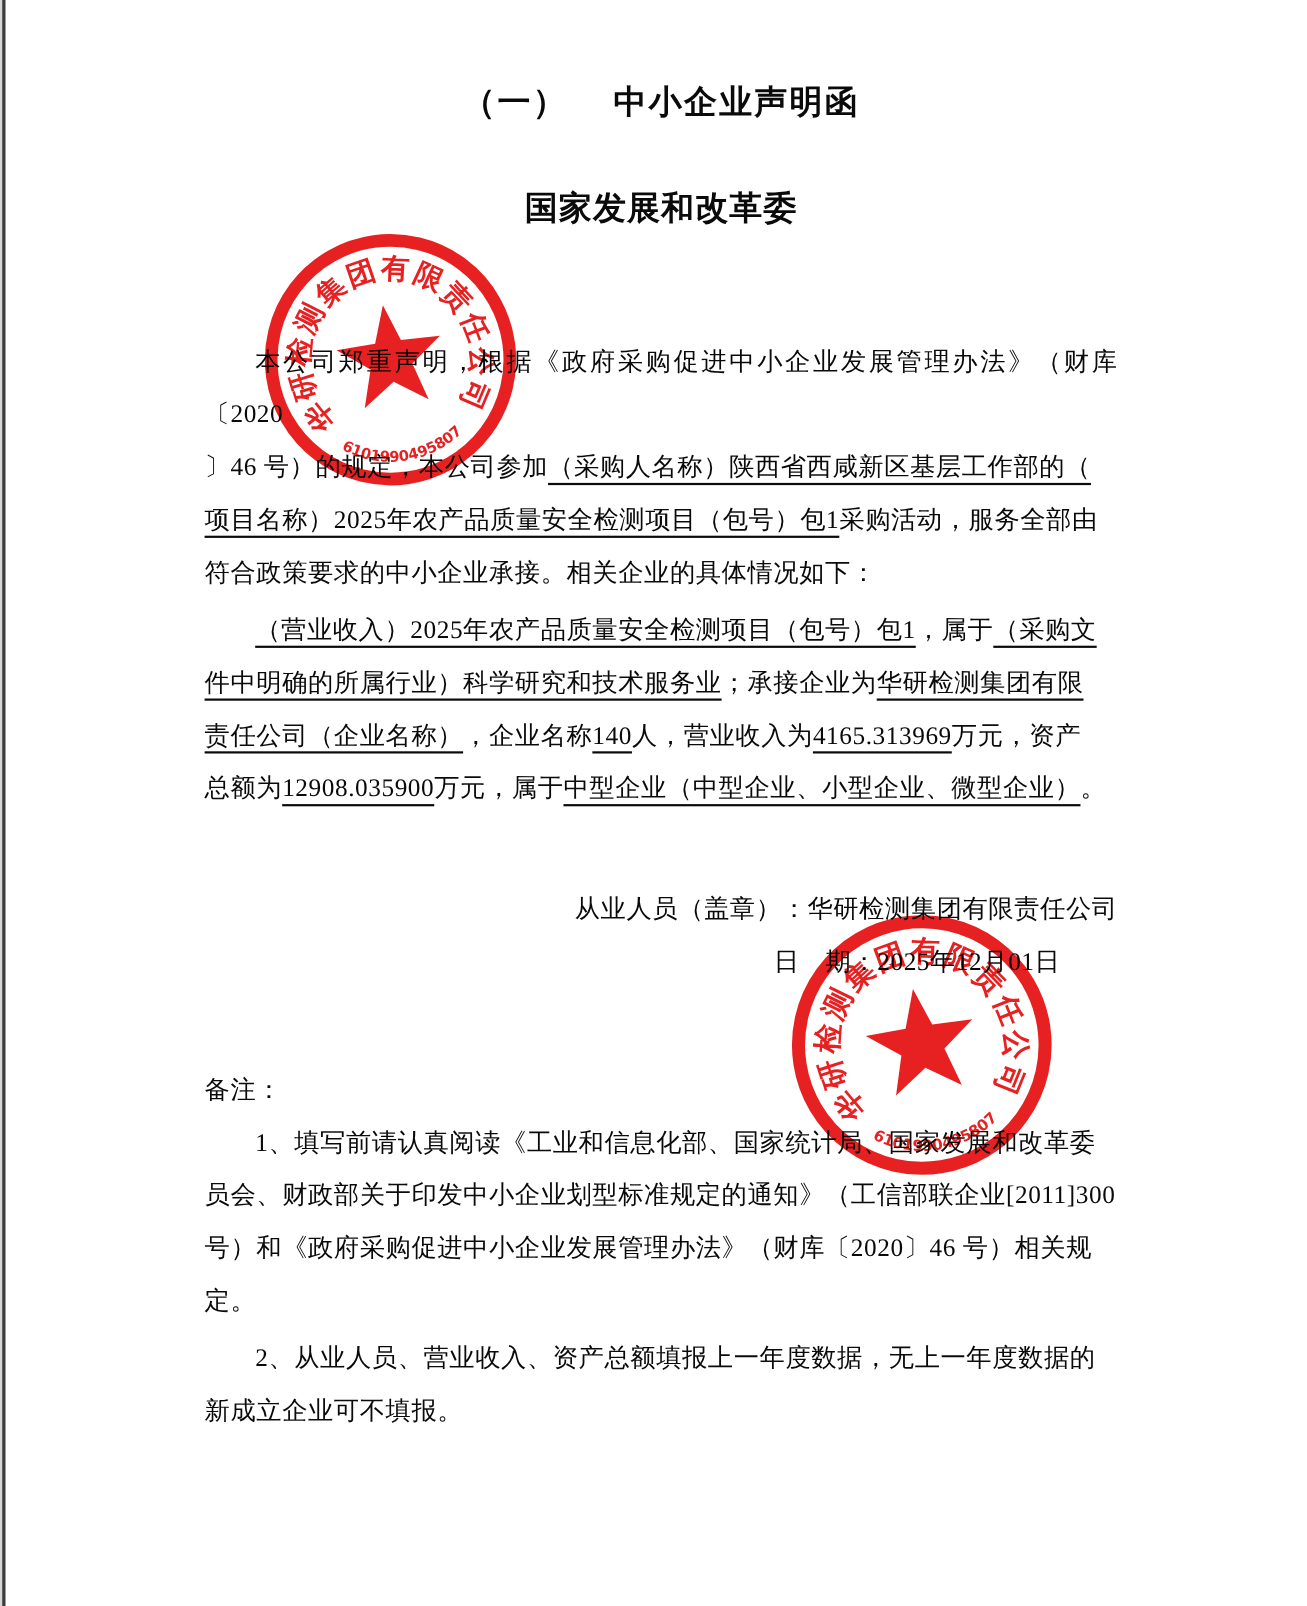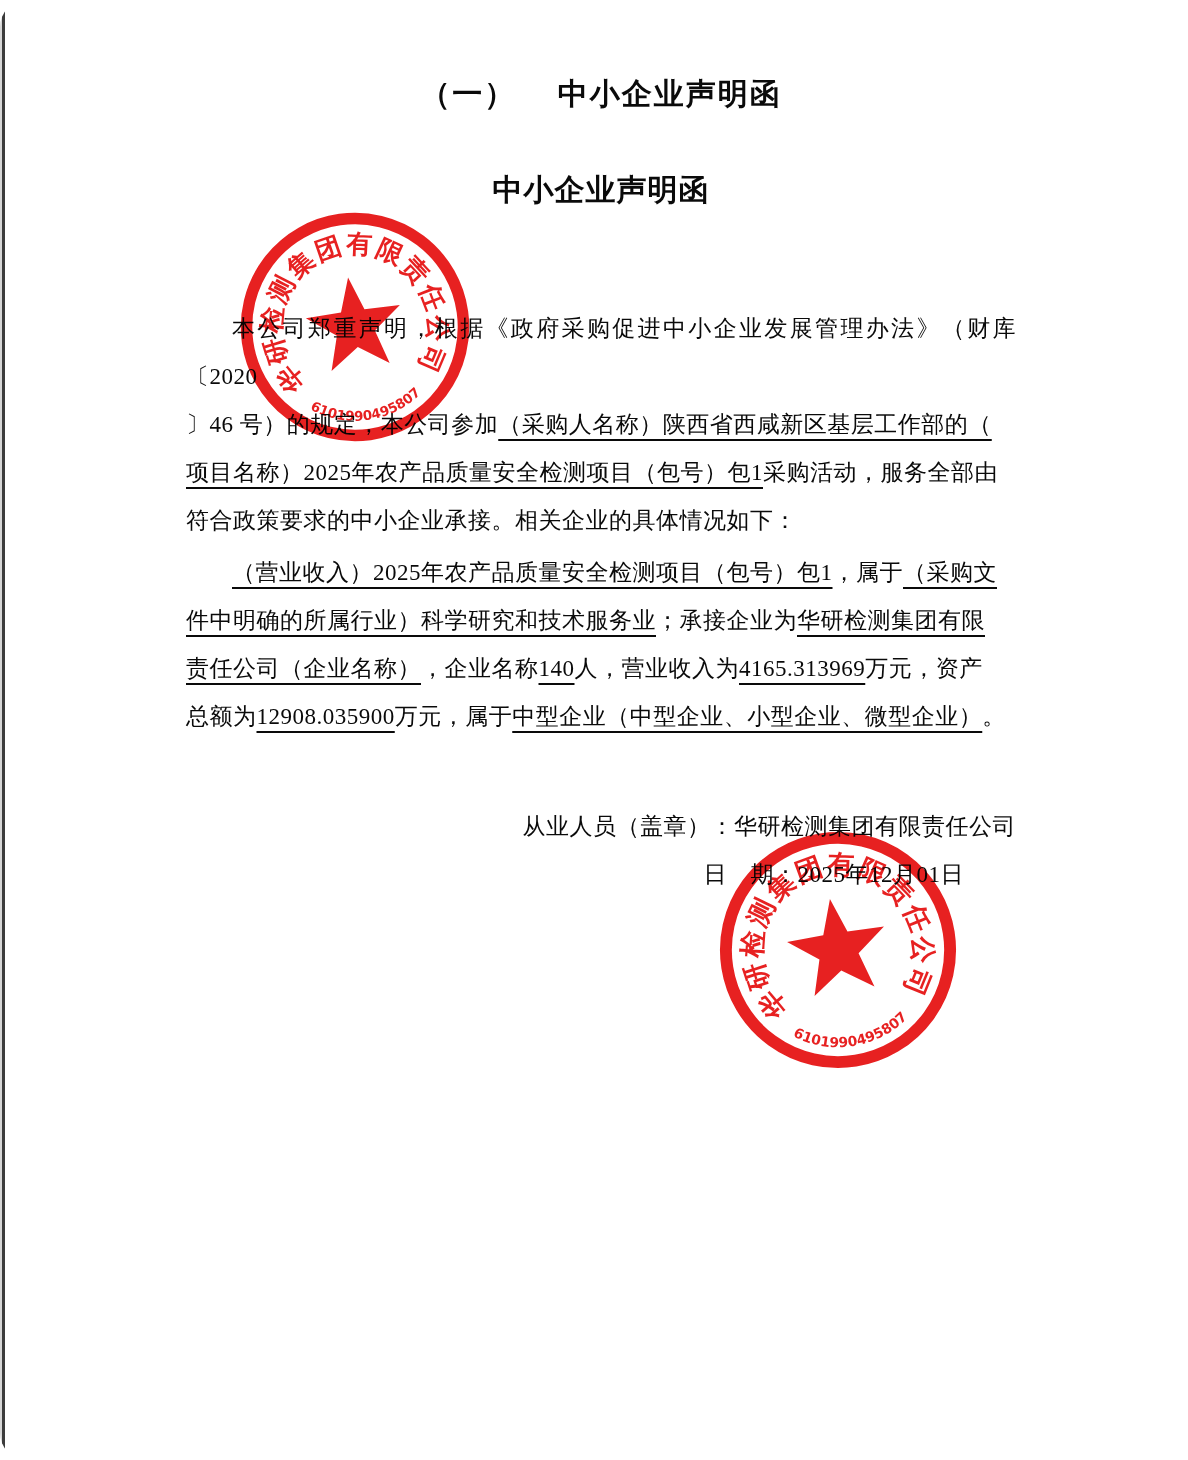--- a/index.html
+++ b/index.html
@@ -5,21 +5,20 @@
   * { margin: 0; padding: 0; box-sizing: border-box; }
   html, body { background: #ffffff; }
   .page {
     position: relative;
     width: 1188px;
     height: 1460px;
     background: #ffffff;
     overflow: hidden;
     font-family: "Liberation Serif", "DejaVu Serif", serif;
     color: #0a0a0a;
-    border-radius: 27px;
   }
   .edge-light {
     position: absolute; left: 0; top: 0; bottom: 0; width: 2px;
     background: #d6d6d6;
   }
   .edge-dark {
     position: absolute; left: 2px; top: 0; bottom: 0; width: 3px;
     background: #3c3c3c;
   }
   .content {
@@ -94,38 +93,47 @@
 </style>
 </head>
 <body>
 
 <div class="page">
   <div class="edge-light"></div>
   <div class="edge-dark"></div>
 
   <div class="content">
     <div class="doc-title">（一）　 中小企业声明函</div>
-    <div class="doc-subtitle">中小企业声明函</div>
+    <div class="doc-subtitle">国家发展和改革委</div>
 
     <div class="body-text">
       <div class="para"><span>本公司郑重声明，根据《政府采购促进中小企业发展管理办法》（财库〔2020
 〕46 号）的规定，本公司参加</span><span class="u">（采购人名称）陕西省西咸新区基层工作部的（
 项目名称）2025年农产品质量安全检测项目（包号）包1</span><span>采购活动，服务全部由
 符合政策要求的中小企业承接。相关企业的具体情况如下：</span></div>
       <div class="para"><span class="u">（营业收入）2025年农产品质量安全检测项目（包号）包1</span><span>，属于</span><span class="u">（采购文
 件中明确的所属行业）科学研究和技术服务业</span><span>；承接企业为</span><span class="u">华研检测集团有限
 责任公司（企业名称）</span><span>，企业名称</span><span class="u">140</span><span>人，营业收入为</span><span class="u">4165.313969</span><span>万元，资产
 总额为</span><span class="u">12908.035900</span><span>万元，属于</span><span class="u">中型企业（中型企业、小型企业、微型企业）</span><span>。</span></div>
     </div>
 
     <div class="signature">
       <div class="company-line"><span>从业人员（盖章）：</span><span>华研检测集团有限责任公司</span></div>
       <div class="date-line"><span>日　期：</span><span>2025年12月01日</span></div>
     </div>
 
+    <div class="notes">
+      <div class="notes-title">备注：</div>
+      <div class="note">1、填写前请认真阅读《工业和信息化部、国家统计局、国家发展和改革委
+员会、财政部关于印发中小企业划型标准规定的通知》（工信部联企业[2011]300
+号）和《政府采购促进中小企业发展管理办法》（财库〔2020〕46 号）相关规
+定。</div>
+      <div class="note">2、从业人员、营业收入、资产总额填报上一年度数据，无上一年度数据的
+新成立企业可不填报。</div>
+    </div>
   </div>
 
   <svg class="seal seal-top" xmlns="http://www.w3.org/2000/svg" viewBox="-125 -125 250 250">
       <circle r="113" fill="none" stroke="#e51010" stroke-width="12"></circle>
       <polygon points="0.00,-52.00 12.34,-16.99 49.45,-16.07 19.97,6.49 30.56,42.07 0.00,21.00 -30.56,42.07 -19.97,6.49 -49.45,-16.07 -12.34,-16.99" fill="#e51010"></polygon>
       <text transform="rotate(-121) translate(0,-86)" fill="#e51010" font-size="27" font-weight="bold" text-anchor="middle" dominant-baseline="central">华</text>
       <text transform="rotate(-99) translate(0,-86)" fill="#e51010" font-size="27" font-weight="bold" text-anchor="middle" dominant-baseline="central">研</text>
       <text transform="rotate(-77) translate(0,-86)" fill="#e51010" font-size="27" font-weight="bold" text-anchor="middle" dominant-baseline="central">检</text>
       <text transform="rotate(-55) translate(0,-86)" fill="#e51010" font-size="27" font-weight="bold" text-anchor="middle" dominant-baseline="central">测</text>
       <text transform="rotate(-33) translate(0,-86)" fill="#e51010" font-size="27" font-weight="bold" text-anchor="middle" dominant-baseline="central">集</text>

